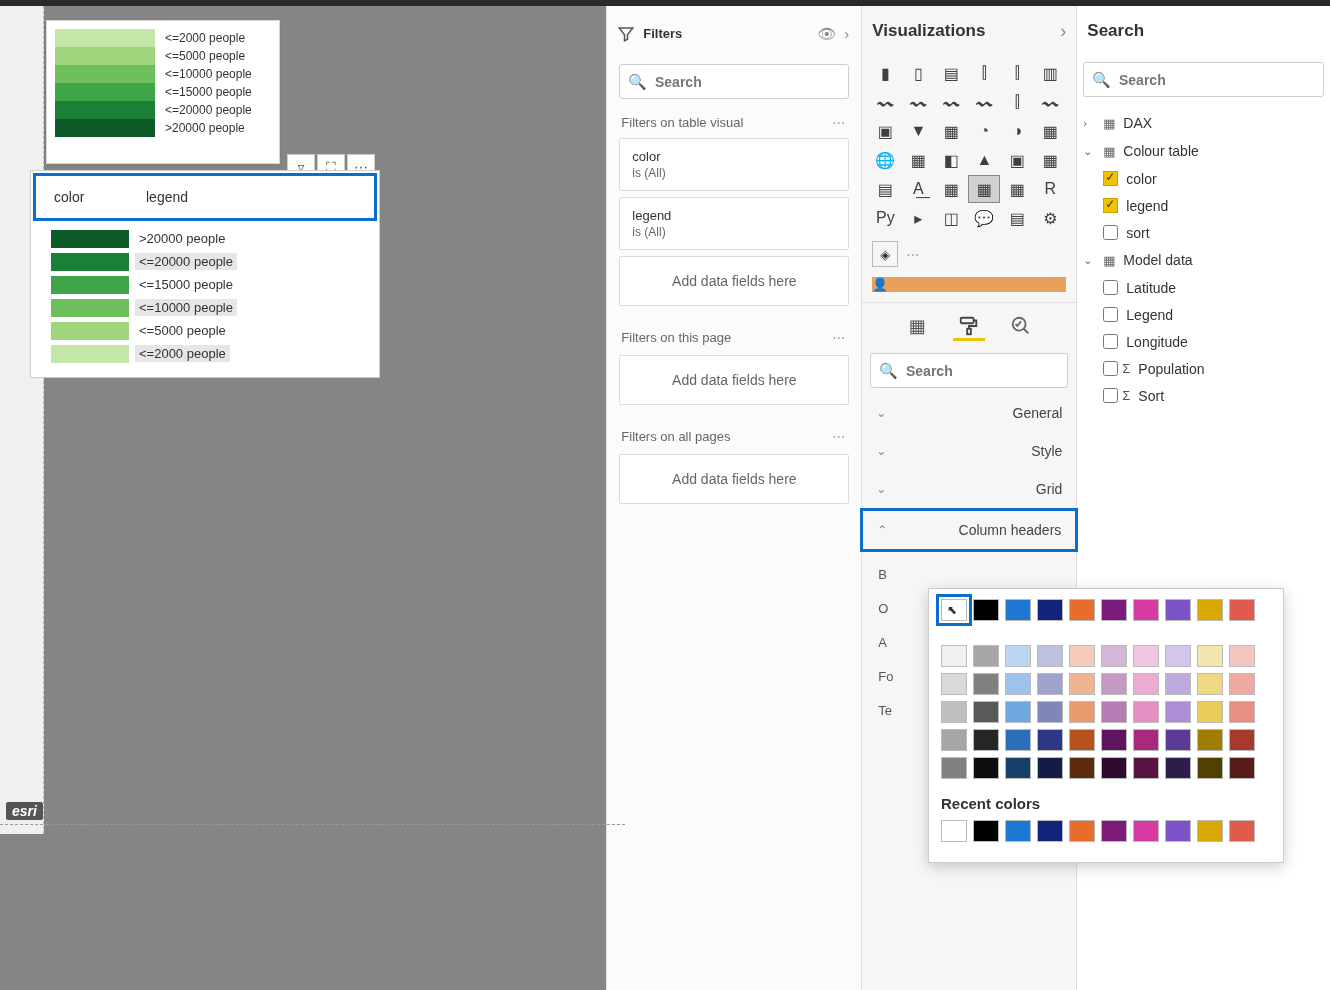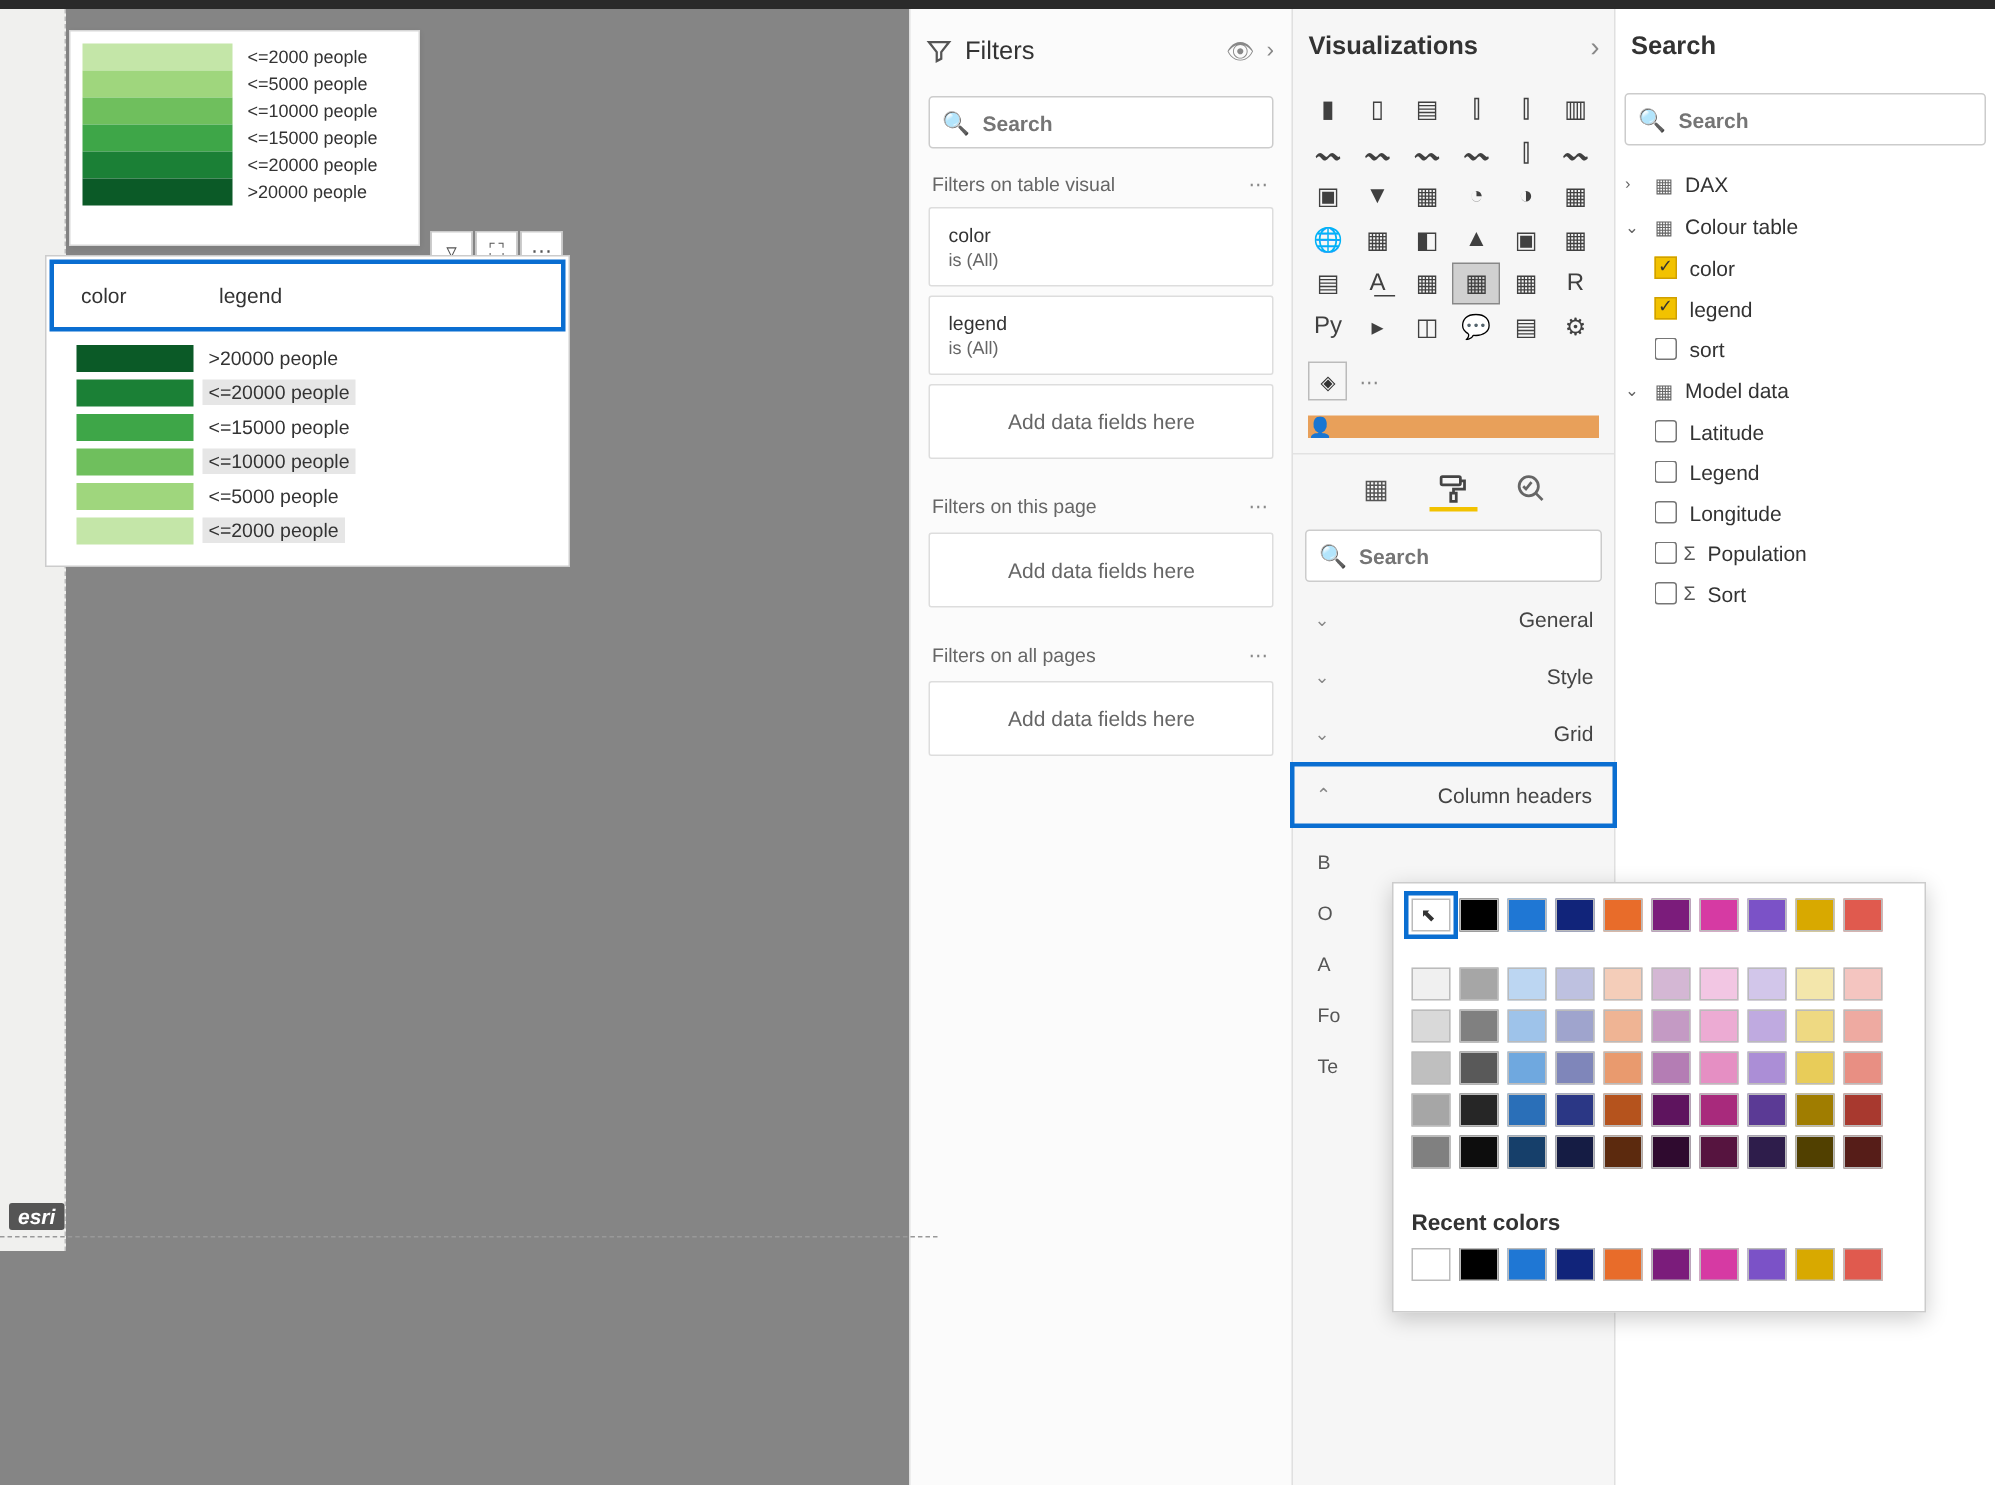--- a/index.html
+++ b/index.html
@@ -27,21 +27,21 @@
 .table-header-row .th { font-size: 14px; color: #333; }
 .table-body { padding: 4px 4px 4px 20px; }
 .tb-row { display: flex; align-items: center; height: 23px; }
 .tb-color { width: 78px; height: 18px; margin-right: 6px; }
 .tb-legend { font-size: 13px; color: #333; padding: 1px 4px; }
 .tb-row.sel .tb-legend { background: #e6e6e6; }
 
 
 .filters-pane { width: 255px; border-left: 1px solid #e0e0e0; background: #fbfbfb; padding: 10px 4px 10px 4px; }
 .filters-header { display: flex; align-items: center; gap: 8px; height: 40px; padding: 0 8px 4px 6px; border-bottom: 1px solid transparent; }
-.filters-header h2 { font-size: 17px; font-weight: 400; flex: 1; }
+.filters-header h2 { font-size: 13px; font-weight: 700; flex: 1; }
 .filters-header .hdr-icon { color: #888; font-size: 15px; cursor: pointer; }
 .filter-icon { width: 18px; height: 18px; }
 .search-box { margin: 8px 8px; display: flex; align-items: center; border: 1px solid #ccc; background: #fff; border-radius: 3px; height: 35px; padding: 0 8px; gap: 8px; }
 .search-box input { border: none; outline: none; flex: 1; font-size: 14px; background: transparent; font-weight: bold; }
 .filter-section-title { font-size: 13px; color: #666; padding: 8px 10px 6px; display: flex; justify-content: space-between; align-items: center; }
 .filter-card { border: 1px solid #ddd; background: #fff; margin: 2px 8px 6px; padding: 10px 12px; border-radius: 2px; }
 .filter-card .fc-name { font-size: 13px; color: #333; }
 .filter-card .fc-cond { font-size: 12px; color: #666; margin-top: 2px; }
 .add-fields-well { border: 1px solid #ddd; background: #fff; margin: 4px 8px 16px; padding: 16px 12px; text-align: center; color: #666; font-size: 14px; border-radius: 2px; }
 
@@ -66,21 +66,21 @@
 .column-headers-hl { border: 3px solid #0a6ed1; margin: 0 -2px; }
 .sub-prop { padding: 4px 16px 6px; font-size: 14px; color: #666; }
 .partial-labels { padding: 6px 16px; font-size: 13px; color: #555; line-height: 34px; }
 
 
 .color-popup { position: absolute; left: 928px; top: 588px; width: 356px; background: #fff; border: 1px solid #ccc; box-shadow: 0 4px 14px rgba(0,0,0,0.2); padding: 10px 12px 14px; z-index: 50; }
 .color-popup h3 { font-size: 15px; font-weight: 700; margin-bottom: 10px; }
 .theme-row, .shade-row, .recent-row { display: flex; gap: 6px; margin-bottom: 6px; }
 .sw { width: 26px; height: 22px; border: 1px solid #bbb; cursor: pointer; }
 .sw-sel { outline: 3px solid #0a6ed1; outline-offset: 2px; position: relative; }
-.recent-title { font-size: 15px; font-weight: 700; margin: 28px 0 8px; }
+.recent-title { font-size: 15px; font-weight: 700; margin: 16px 0 8px; }
 
 
 .fields-pane { flex: 1; border-left: 1px solid #e0e0e0; background: #fff; padding: 0 0 10px 0; }
 .fields-header { display: flex; align-items: center; height: 50px; padding: 0 10px; }
 .fields-header h2 { font-size: 17px; font-weight: 600; flex: 1; color: #333; }
 .field-search { margin: 6px 6px; }
 .tree { padding: 6px 2px; }
 .tree-item { display: flex; align-items: center; height: 28px; padding: 0 4px; gap: 6px; cursor: pointer; font-size: 14px; color: #333; }
 .tree-item .exp { width: 12px; color: #666; font-size: 11px; }
 .tree-item .tbl-icon { width: 16px; display: flex; justify-content: center; color: #666; font-size: 13px; }

